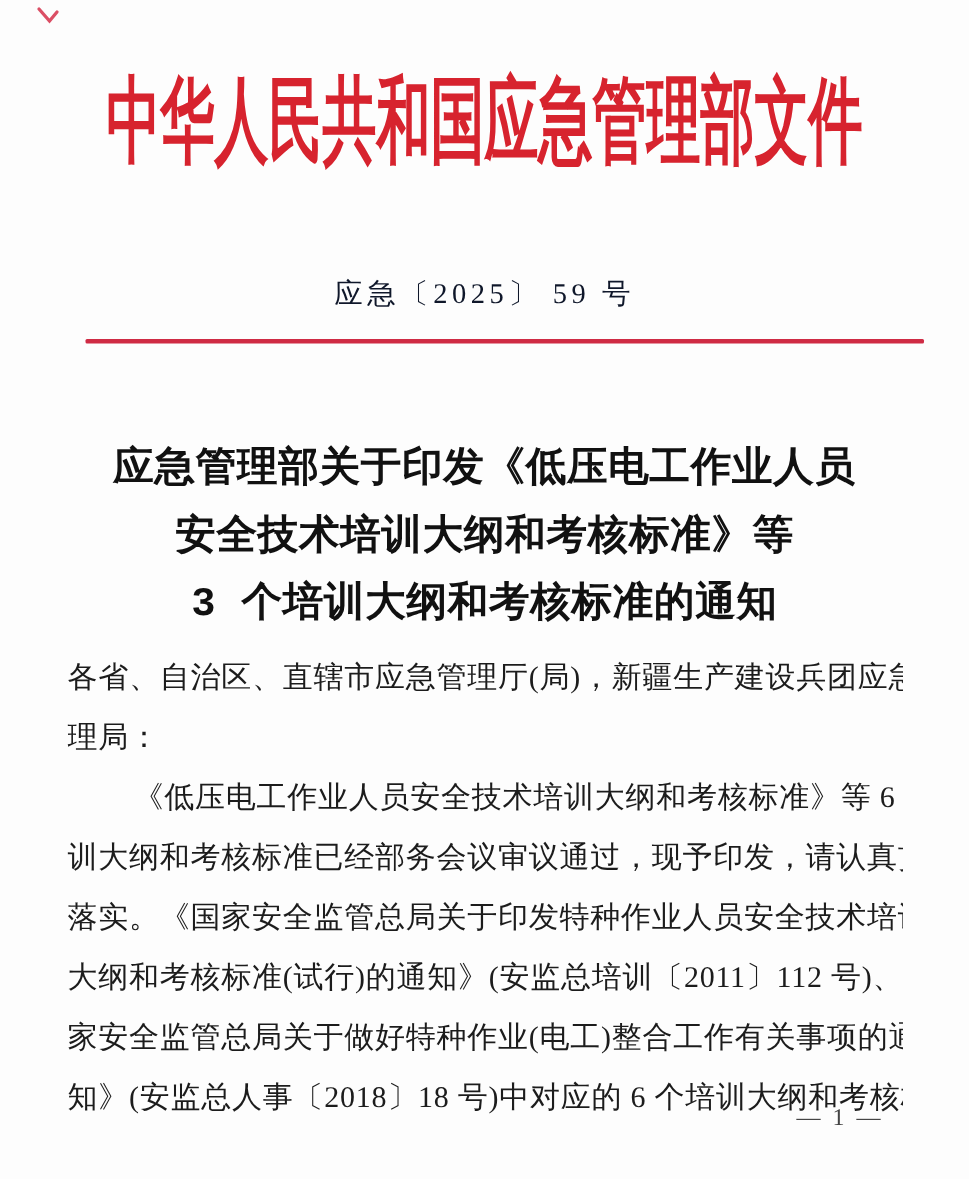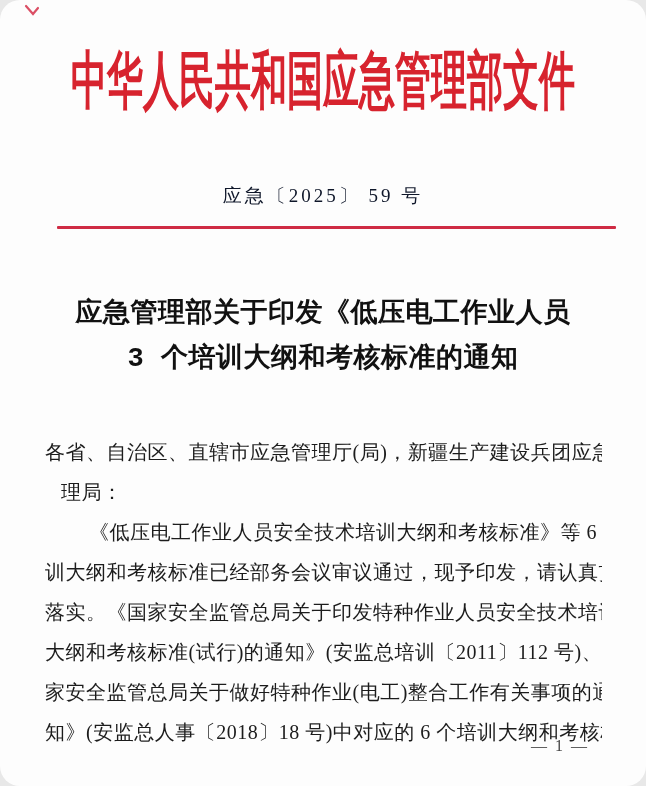--- a/index.html
+++ b/index.html
@@ -4,21 +4,20 @@
 <style>
   html,body{margin:0;padding:0;background:#e8e8e8;}
   .page{
     position:relative;
     width:646px;height:786px;
     margin:0 auto;
     background:#fdfdfd;
     overflow:hidden;
     font-family:"Liberation Serif","DejaVu Serif",serif;
     color:#1c1c1c;
-    border-radius:20px;
   }
   
   .pen-mark{
     position:absolute;left:24px;top:4px;width:16px;height:13px;
     pointer-events:none;
   }
   
   .letterhead{
     position:absolute;left:0;top:62px;width:100%;
     text-align:center;line-height:38px;
@@ -50,21 +49,21 @@
   }
   
   .body-text{
     position:absolute;left:45px;top:432px;width:557px;
     font-size:20px;line-height:40px;letter-spacing:0.5px;color:#1c1c1c;
   }
   .body-line{
     height:40px;overflow:hidden;white-space:nowrap;
     text-align:justify;text-align-last:justify;
   }
-  .body-line.align-left{text-align-last:left;margin-left:16px;}
+  .body-line.align-left{text-align-last:left;}
   .body-line.indent{padding-left:44px;}
   
   .page-number{
     position:absolute;right:57px;top:737px;
     font-size:16px;letter-spacing:2px;color:#454545;
   }
 </style>
 </head>
 <body>
 
@@ -77,20 +76,21 @@
   <div class="letterhead">
     <span>中华人民共和国应急管理部文件</span>
   </div>
 
   <div class="doc-number">应急〔2025〕 59 号</div>
 
   <div class="red-rule"></div>
 
   <div class="doc-title">
     <div>应急管理部关于印发《低压电工作业人员</div>
+    <div>安全技术培训大纲和考核标准》等</div>
     <div>3 个培训大纲和考核标准的通知</div>
   </div>
 
   <div class="body-text">
     <div class="body-line">各省、自治区、直辖市应急管理厅(局)，新疆生产建设兵团应急管</div>
     <div class="body-line align-left">理局：</div>
     <div class="body-line indent">《低压电工作业人员安全技术培训大纲和考核标准》等 6 个培</div>
     <div class="body-line">训大纲和考核标准已经部务会议审议通过，现予印发，请认真贯彻</div>
     <div class="body-line">落实。《国家安全监管总局关于印发特种作业人员安全技术培训</div>
     <div class="body-line">大纲和考核标准(试行)的通知》(安监总培训〔2011〕112 号)、《国</div>

